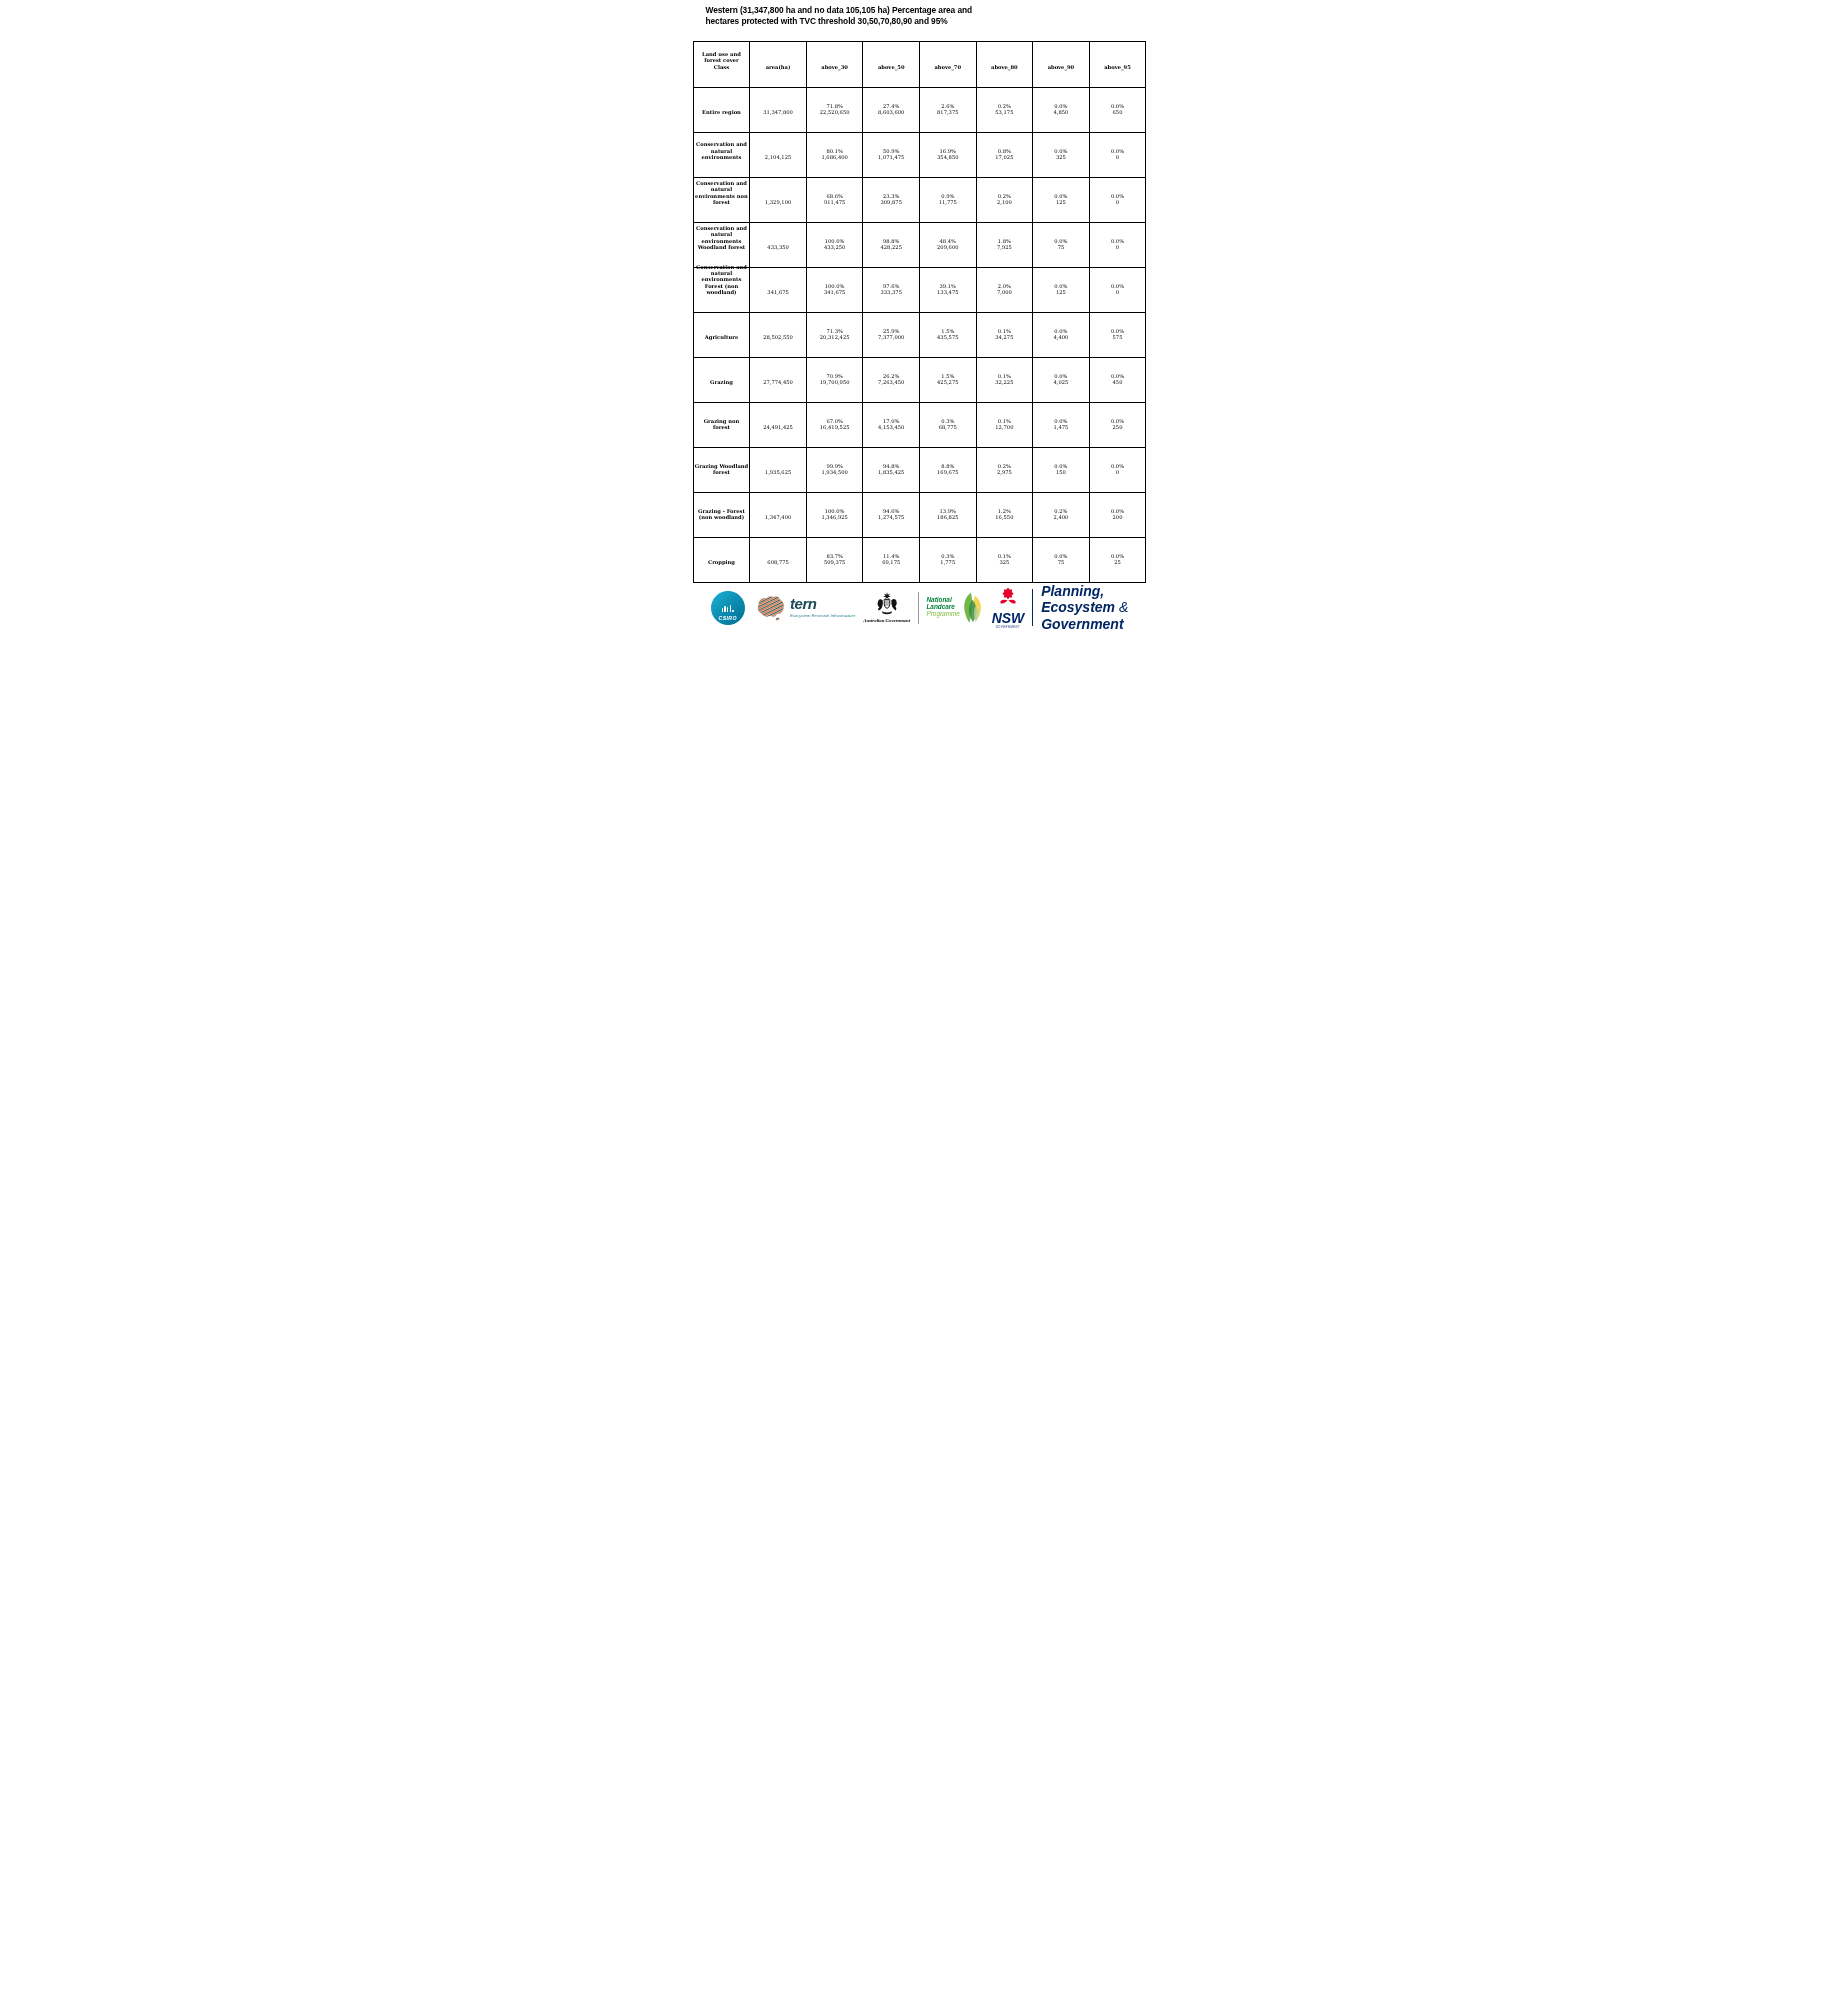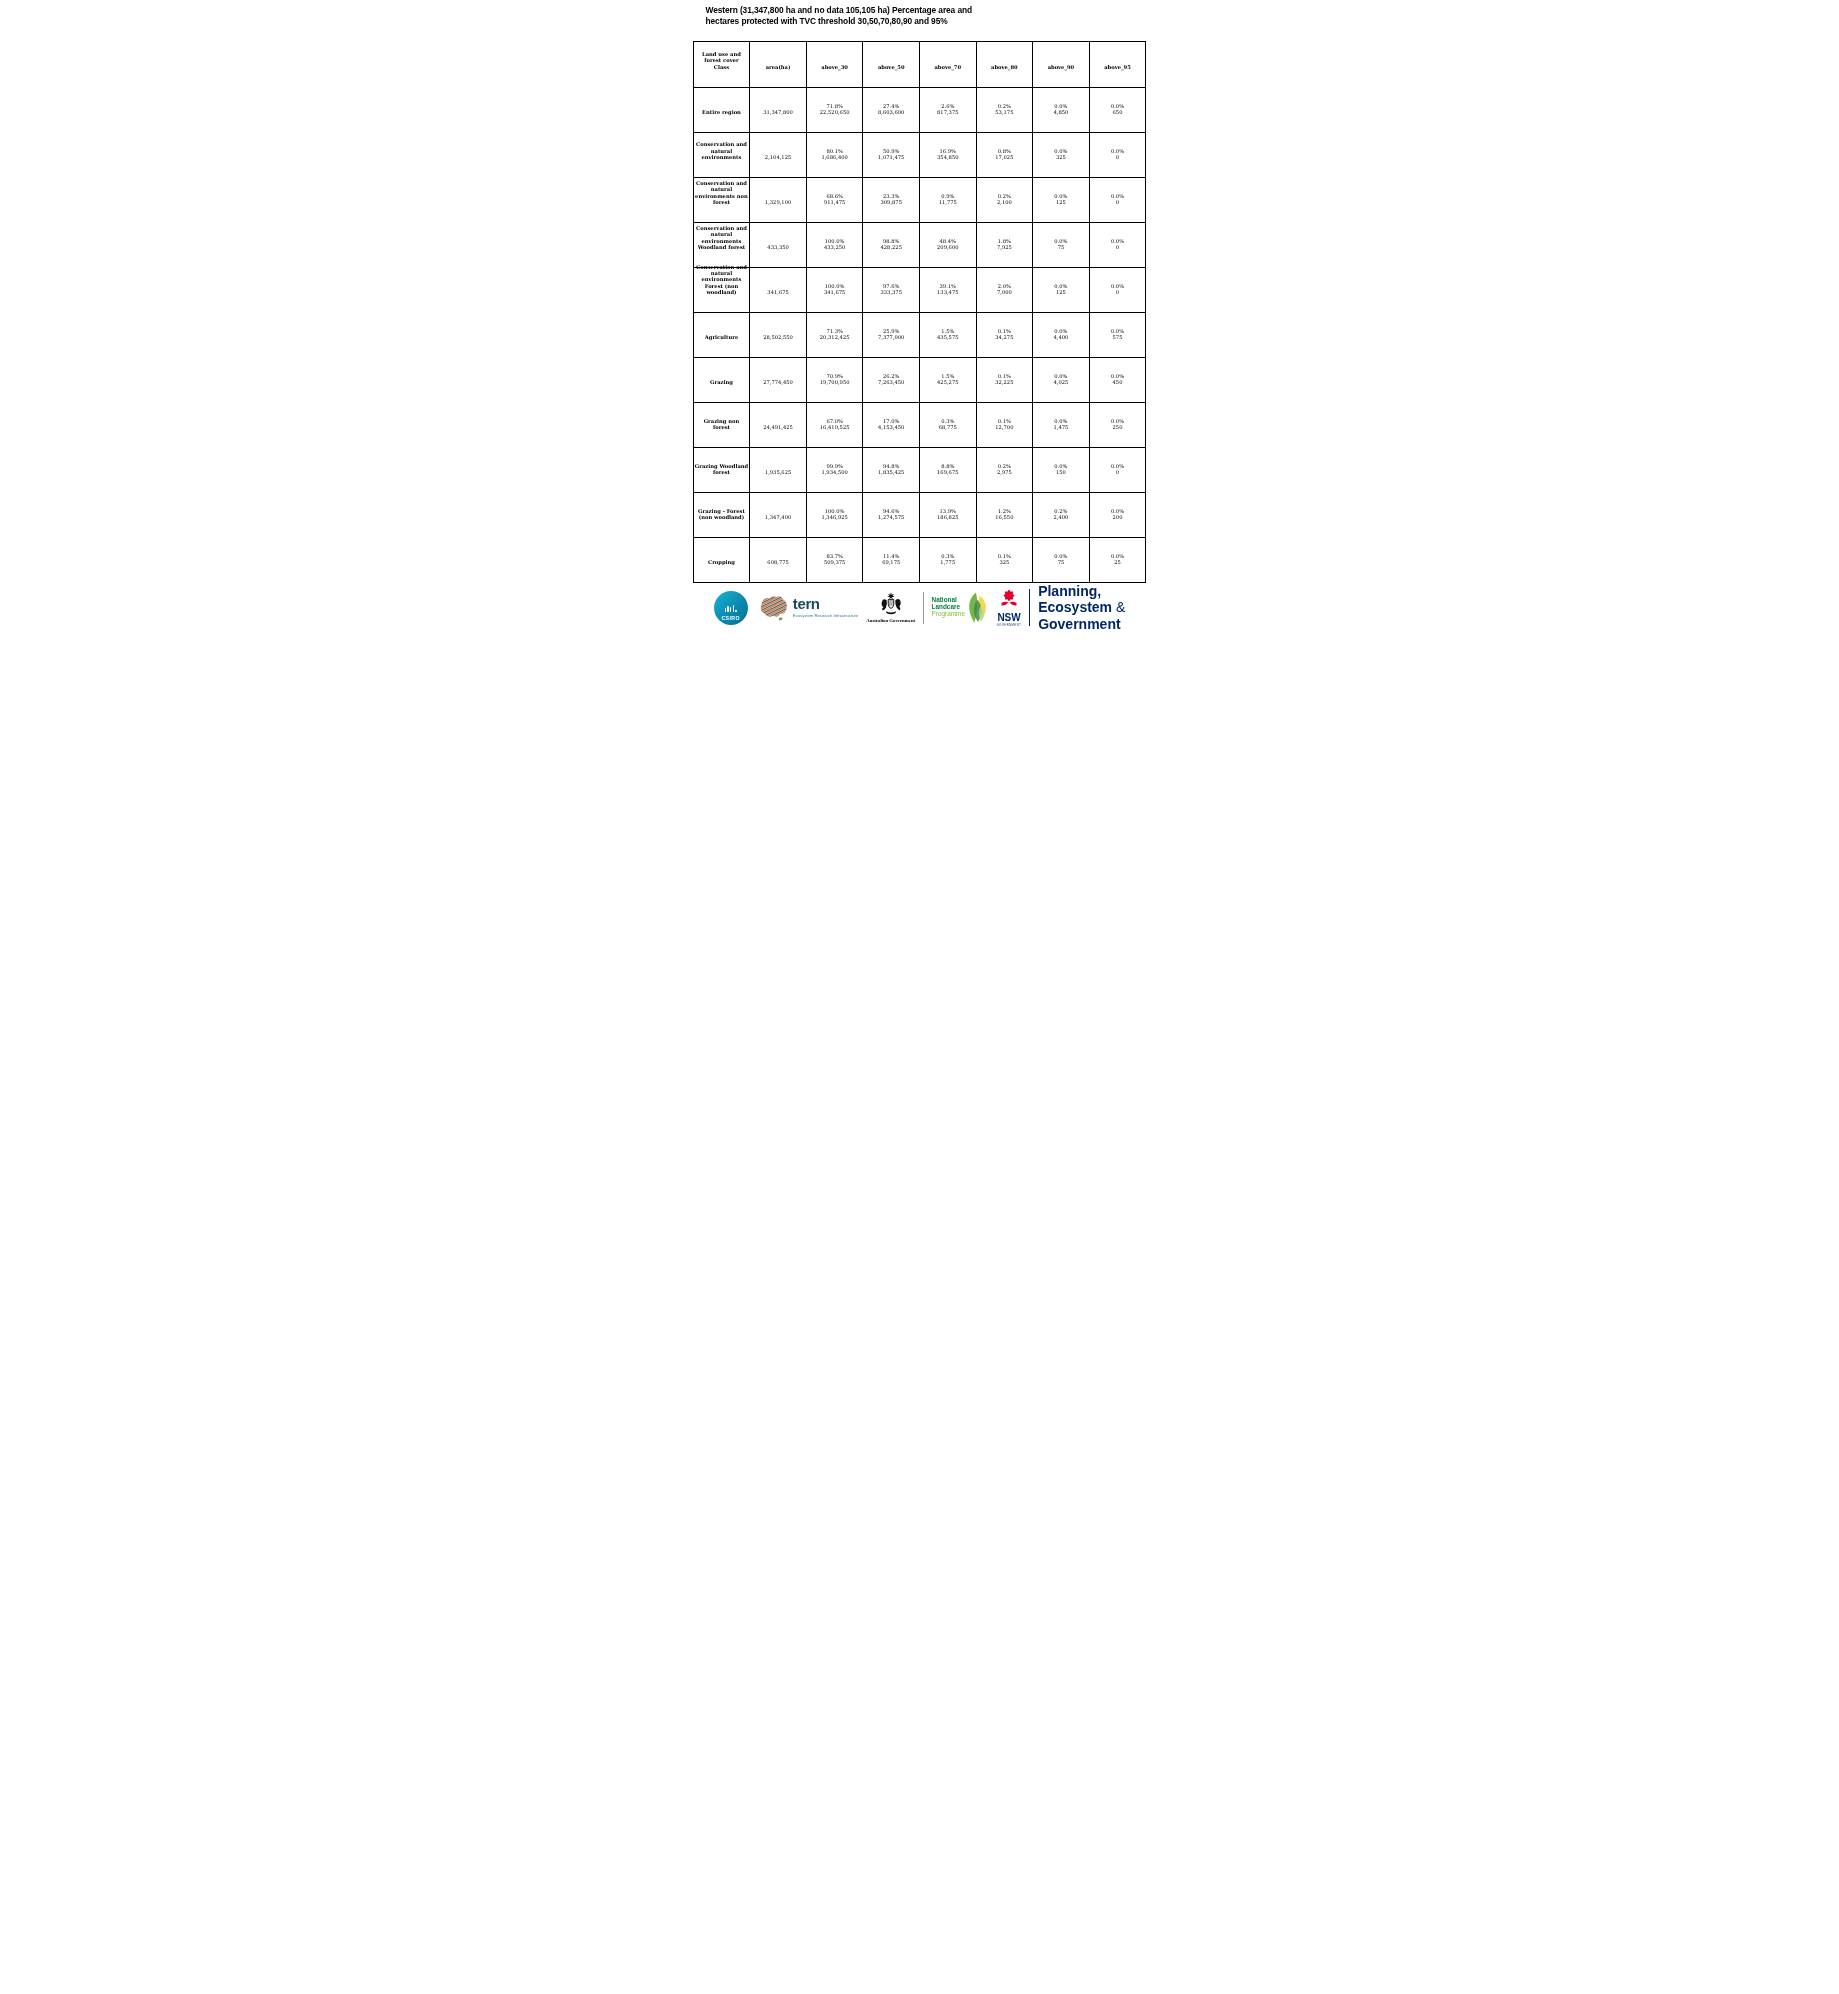--- a/index.html
+++ b/index.html
@@ -30,20 +30,21 @@
     text-align:center; font-size:5.2px; line-height:6.4px;
     white-space:pre-line; color:#000;
   }
   .hc .cb, .lab .cb { font-weight:bold; }
 
   
   .footer {
     position:absolute; left:0; right:0; top:583px; height:49px;
     display:flex; align-items:center; justify-content:center; gap:8px;
     font-family:"Liberation Sans", sans-serif;
+    font-style:italic;
   }
   .csiro {
     width:34px; height:34px; border-radius:50%;
     background:linear-gradient(135deg,#19b5d8 0%,#0e90b4 45%,#006f93 100%);
     display:flex; flex-direction:column; align-items:center; justify-content:flex-end;
     padding-bottom:4px; box-sizing:border-box;
   }
   .csiro-glyph { display:flex; align-items:flex-end; gap:1.2px; margin-bottom:2.8px; }
   .csiro-glyph i { display:block; width:1.4px; background:#fff; border-radius:0.8px; }
   .csiro-glyph .dot { width:1.4px; height:1.4px; border-radius:50%; }
@@ -52,21 +53,21 @@
   .ternword { font-size:15px; font-weight:bold; line-height:0.9; letter-spacing:-0.4px; }
   .ternsub { font-size:4.2px; margin-top:3.2px; }
   .arms { display:flex; flex-direction:column; align-items:center; gap:1.6px; }
   .arms-label { font-family:"Liberation Serif", serif; font-weight:bold; font-size:4.8px; white-space:nowrap; }
   .vdiv { width:0.4px; height:32px; background:#9a9a9a; }
   .vdiv2 { width:0.8px; height:37px; }
   .landcare { display:flex; align-items:center; gap:0.8px; }
   .lc-text { font-weight:bold; font-size:6.4px; line-height:1.08; }
   .lc-text .lc3 { font-weight:normal; }
   .nsw { display:flex; flex-direction:column; align-items:center; }
-  .nsw-label { font-weight:bold; font-size:10px; line-height:1; margin-top:7px; }
+  .nsw-label { font-weight:bold; font-size:14px; line-height:1; margin-top:7px; }
   .nsw-sub { font-size:2.6px; letter-spacing:0.6px; margin-top:0.8px; }
   .plan { font-weight:bold; font-size:14px; line-height:1.18; }
   .plan .amp { font-weight:normal; }
 </style>
 </head>
 <body>
 
 <div class="page">
 
   <div class="title">Western (31,347,800 ha and no data 105,105 ha) Percentage area and

